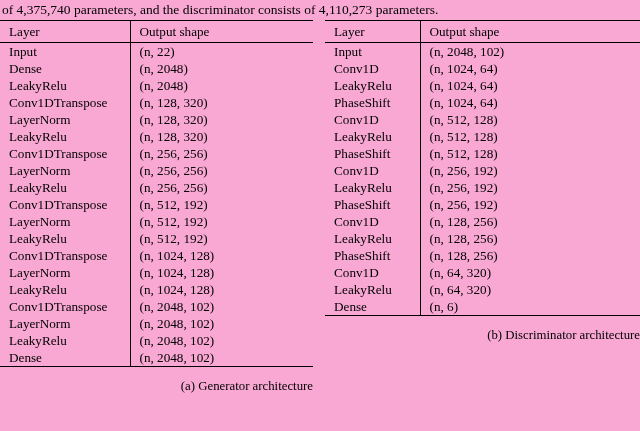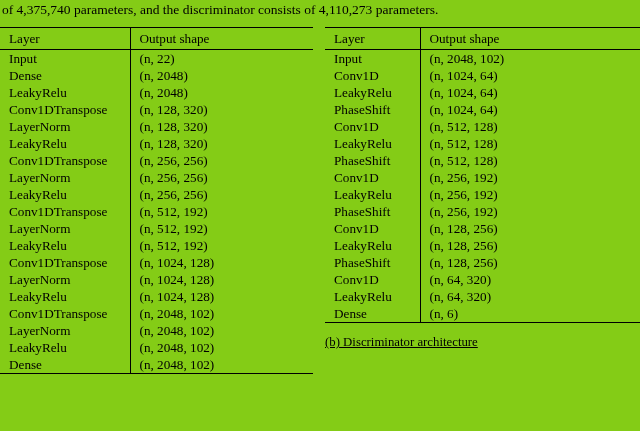--- a/index.html
+++ b/index.html
@@ -1,20 +1,20 @@
 <!DOCTYPE html>
 <html><head>
 <meta charset="utf-8">
 <style>
   html, body { margin: 0; padding: 0; background: #ffffff; }
   .page {
     position: relative;
     width: 640px;
     height: 431px;
-    background: #84cc16;
+    background: #f9a8d4;
     color: #000000;
     font-family: "Liberation Serif", serif;
     overflow: hidden;
   }
   .intro-text {
     position: absolute;
     top: 1px;
     left: 2px;
     width: 636px;
     font-size: 13.5px;
@@ -25,21 +25,20 @@
   .table-block.left  { top: 20px; left: 0;    width: 313px; }
   .table-block.right { top: 20px; left: 325px; width: 315px; }
 
   table.paper-table {
     border-collapse: collapse;
     table-layout: fixed;
     width: 100%;
     font-size: 13.2px;
     border-top: 1.5px solid #000;
     border-bottom: 1.5px solid #000;
-    margin-top: 7px;
   }
   table.paper-table th,
   table.paper-table td {
     box-sizing: border-box;
     text-align: left;
     font-weight: normal;
     white-space: nowrap;
     overflow: hidden;
     padding: 0 6px 0 9px;
     height: 17px;
@@ -54,24 +53,23 @@
   table.paper-table td:first-child {
     border-right: 1px solid #000;
   }
   .table-block.left  th:first-child,
   .table-block.left  td:first-child { width: 130px; }
   .table-block.right th:first-child,
   .table-block.right td:first-child { width: 95px; }
 
   .table-caption {
     margin-top: 11px;
-    text-align: left;
+    text-align: right;
     font-size: 12.8px;
     line-height: 16px;
-    text-decoration: underline;
   }
 </style>
 </head>
 <body>
 
 <div class="page">
 
   <div class="intro-text">of 4,375,740 parameters, and the discriminator consists of 4,110,273 parameters.</div>
 
   <div class="table-block left">
@@ -154,20 +152,21 @@
           <tr>
             <td>LeakyRelu</td>
             <td>(n, 2048, 102)</td>
           </tr>
           <tr>
             <td>Dense</td>
             <td>(n, 2048, 102)</td>
           </tr>
         </tbody>
     </table>
+    <div class="table-caption">(a) Generator architecture</div>
   </div>
 
   <div class="table-block right">
     <table class="paper-table">
       <thead>
         <tr>
           <th>Layer</th>
           <th>Output shape</th>
         </tr>
       </thead>

